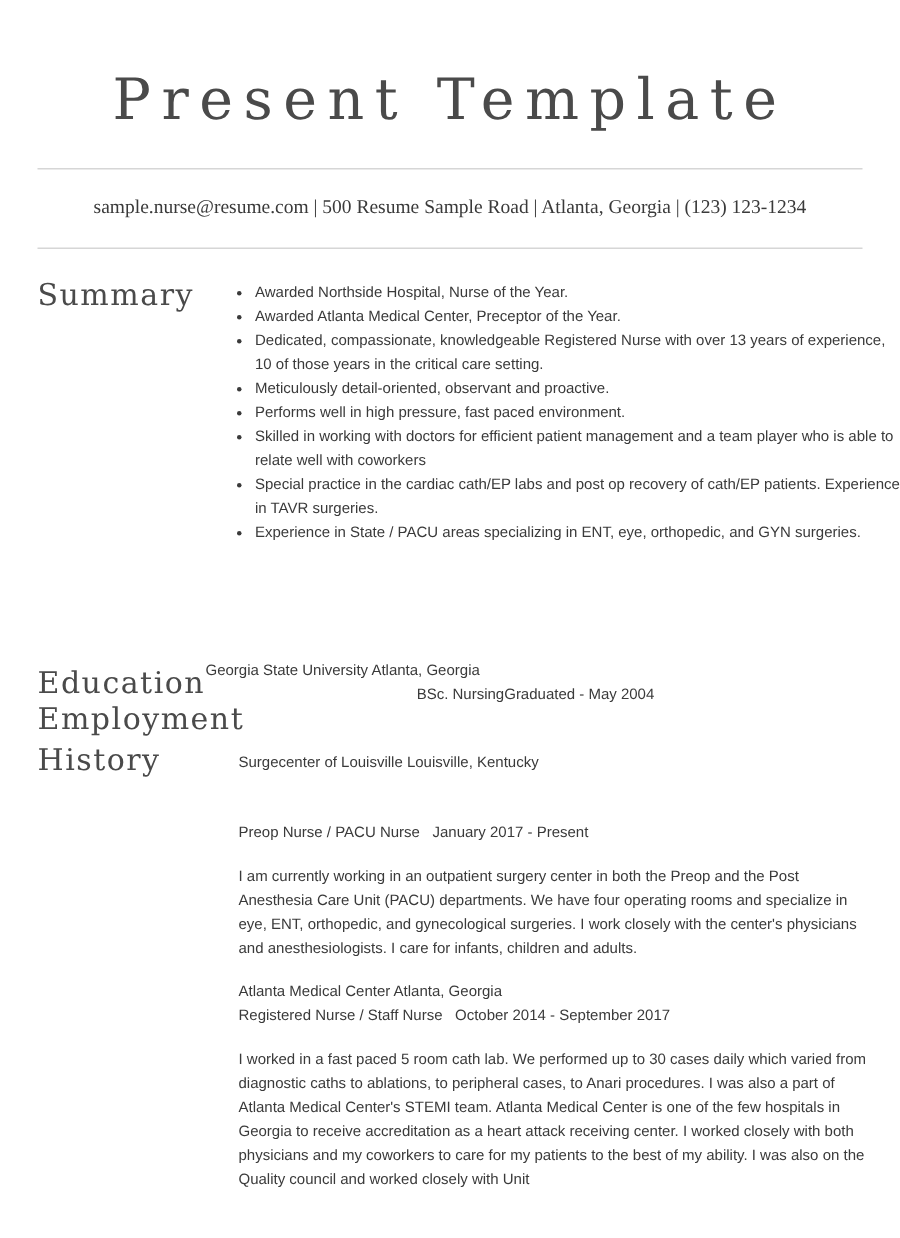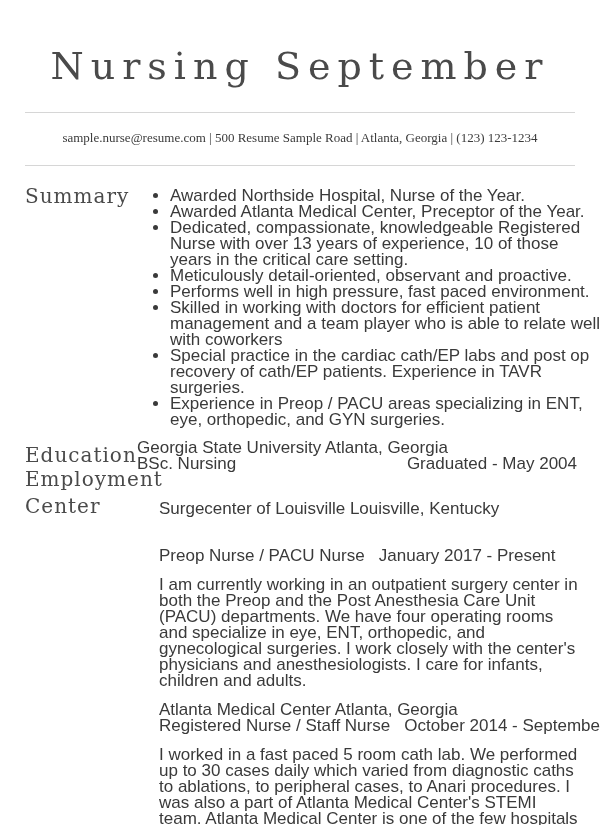--- a/index.html
+++ b/index.html
@@ -19,66 +19,66 @@
     .contact {
       position: absolute; left: 0; top: 130px; width: 600px; text-align: center;
       font-family: "Liberation Serif", serif; font-size: 13px; color: #3a3a3a;
     }
     .section-label {
       position: absolute; left: 25px;
       font-family: "DejaVu Serif", serif; font-size: 20px; color: #4a4a4a;
       letter-spacing: 1px; line-height: 27px;
     }
     .body-text {
-      font-family: "Liberation Sans", sans-serif; font-size: 17px; color: #3a3a3a;
+      font-family: "Liberation Sans", sans-serif; font-size: 10px; color: #3a3a3a;
       line-height: 16px;
     }
     ul.summary {
       position: absolute; left: 153px; top: 188px; width: 430px;
       margin: 0; padding: 0 0 0 17px;
     }
     ul.summary li { margin: 0; padding: 0; }
     .edu { position: absolute; left: 137px; top: 440px; width: 440px; }
-    .edu-row { display: flex; justify-content: space-between; }
+    .edu-row { display: flex; justify-content: center; }
     .emp { position: absolute; left: 159px; top: 501px; width: 420px; }
     .job-desc { margin-top: 13px; }
     .job + .job { margin-top: 13px; }
   </style>
 </head>
 <body>
 
-<div class="title">Nursing September</div>
+<div class="title">Present Template</div>
 <div class="rule" style="top:112px;"></div>
 <div class="contact">sample.nurse@resume.com | 500 Resume Sample Road | Atlanta, Georgia | (123) 123-1234</div>
 <div class="rule" style="top:165px;"></div>
 
 <div class="section-label" style="top:183px;">Summary</div>
 <ul class="summary body-text">
   <li>Awarded Northside Hospital, Nurse of the Year.</li>
   <li>Awarded Atlanta Medical Center, Preceptor of the Year.</li>
   <li>Dedicated, compassionate, knowledgeable Registered Nurse with over 13 years of experience, 10 of those years in the critical care setting.</li>
   <li>Meticulously detail-oriented, observant and proactive.</li>
   <li>Performs well in high pressure, fast paced environment.</li>
   <li>Skilled in working with doctors for efficient patient management and a team player who is able to relate well with coworkers</li>
   <li>Special practice in the cardiac cath/EP labs and post op recovery of cath/EP patients. Experience in TAVR surgeries.</li>
-  <li>Experience in Preop / PACU areas specializing in ENT, eye, orthopedic, and GYN surgeries.</li>
+  <li>Experience in State / PACU areas specializing in ENT, eye, orthopedic, and GYN surgeries.</li>
 </ul>
 
 <div class="section-label" style="top:442px;">Education</div>
 <div class="edu body-text">
   <div>Georgia State University Atlanta, Georgia</div>
   <div class="edu-row">
     <span>BSc. Nursing</span>
     <span>Graduated -  May 2004</span>
   </div>
 </div>
 
 <div class="section-label" style="top:466px;">
   <div>Employment</div>
-  <div>Center</div>
+  <div>History</div>
 </div>
 <div class="emp body-text">
   <div class="job">
     <div>Surgecenter of Louisville Louisville, Kentucky</div>
     <div style="white-space:pre;margin-top:31px;">Preop Nurse / PACU Nurse   January 2017 - Present</div>
     <div class="job-desc">I am currently working in an outpatient surgery center in both the Preop and the Post Anesthesia Care Unit (PACU) departments. We have four operating rooms and specialize in eye, ENT, orthopedic, and gynecological surgeries. I work closely with the center's physicians and anesthesiologists. I care for infants, children and adults.</div>
   </div>
   <div class="job">
     <div>Atlanta Medical Center Atlanta, Georgia</div>
     <div style="white-space:pre;">Registered Nurse / Staff Nurse   October 2014 - September 2017</div>

